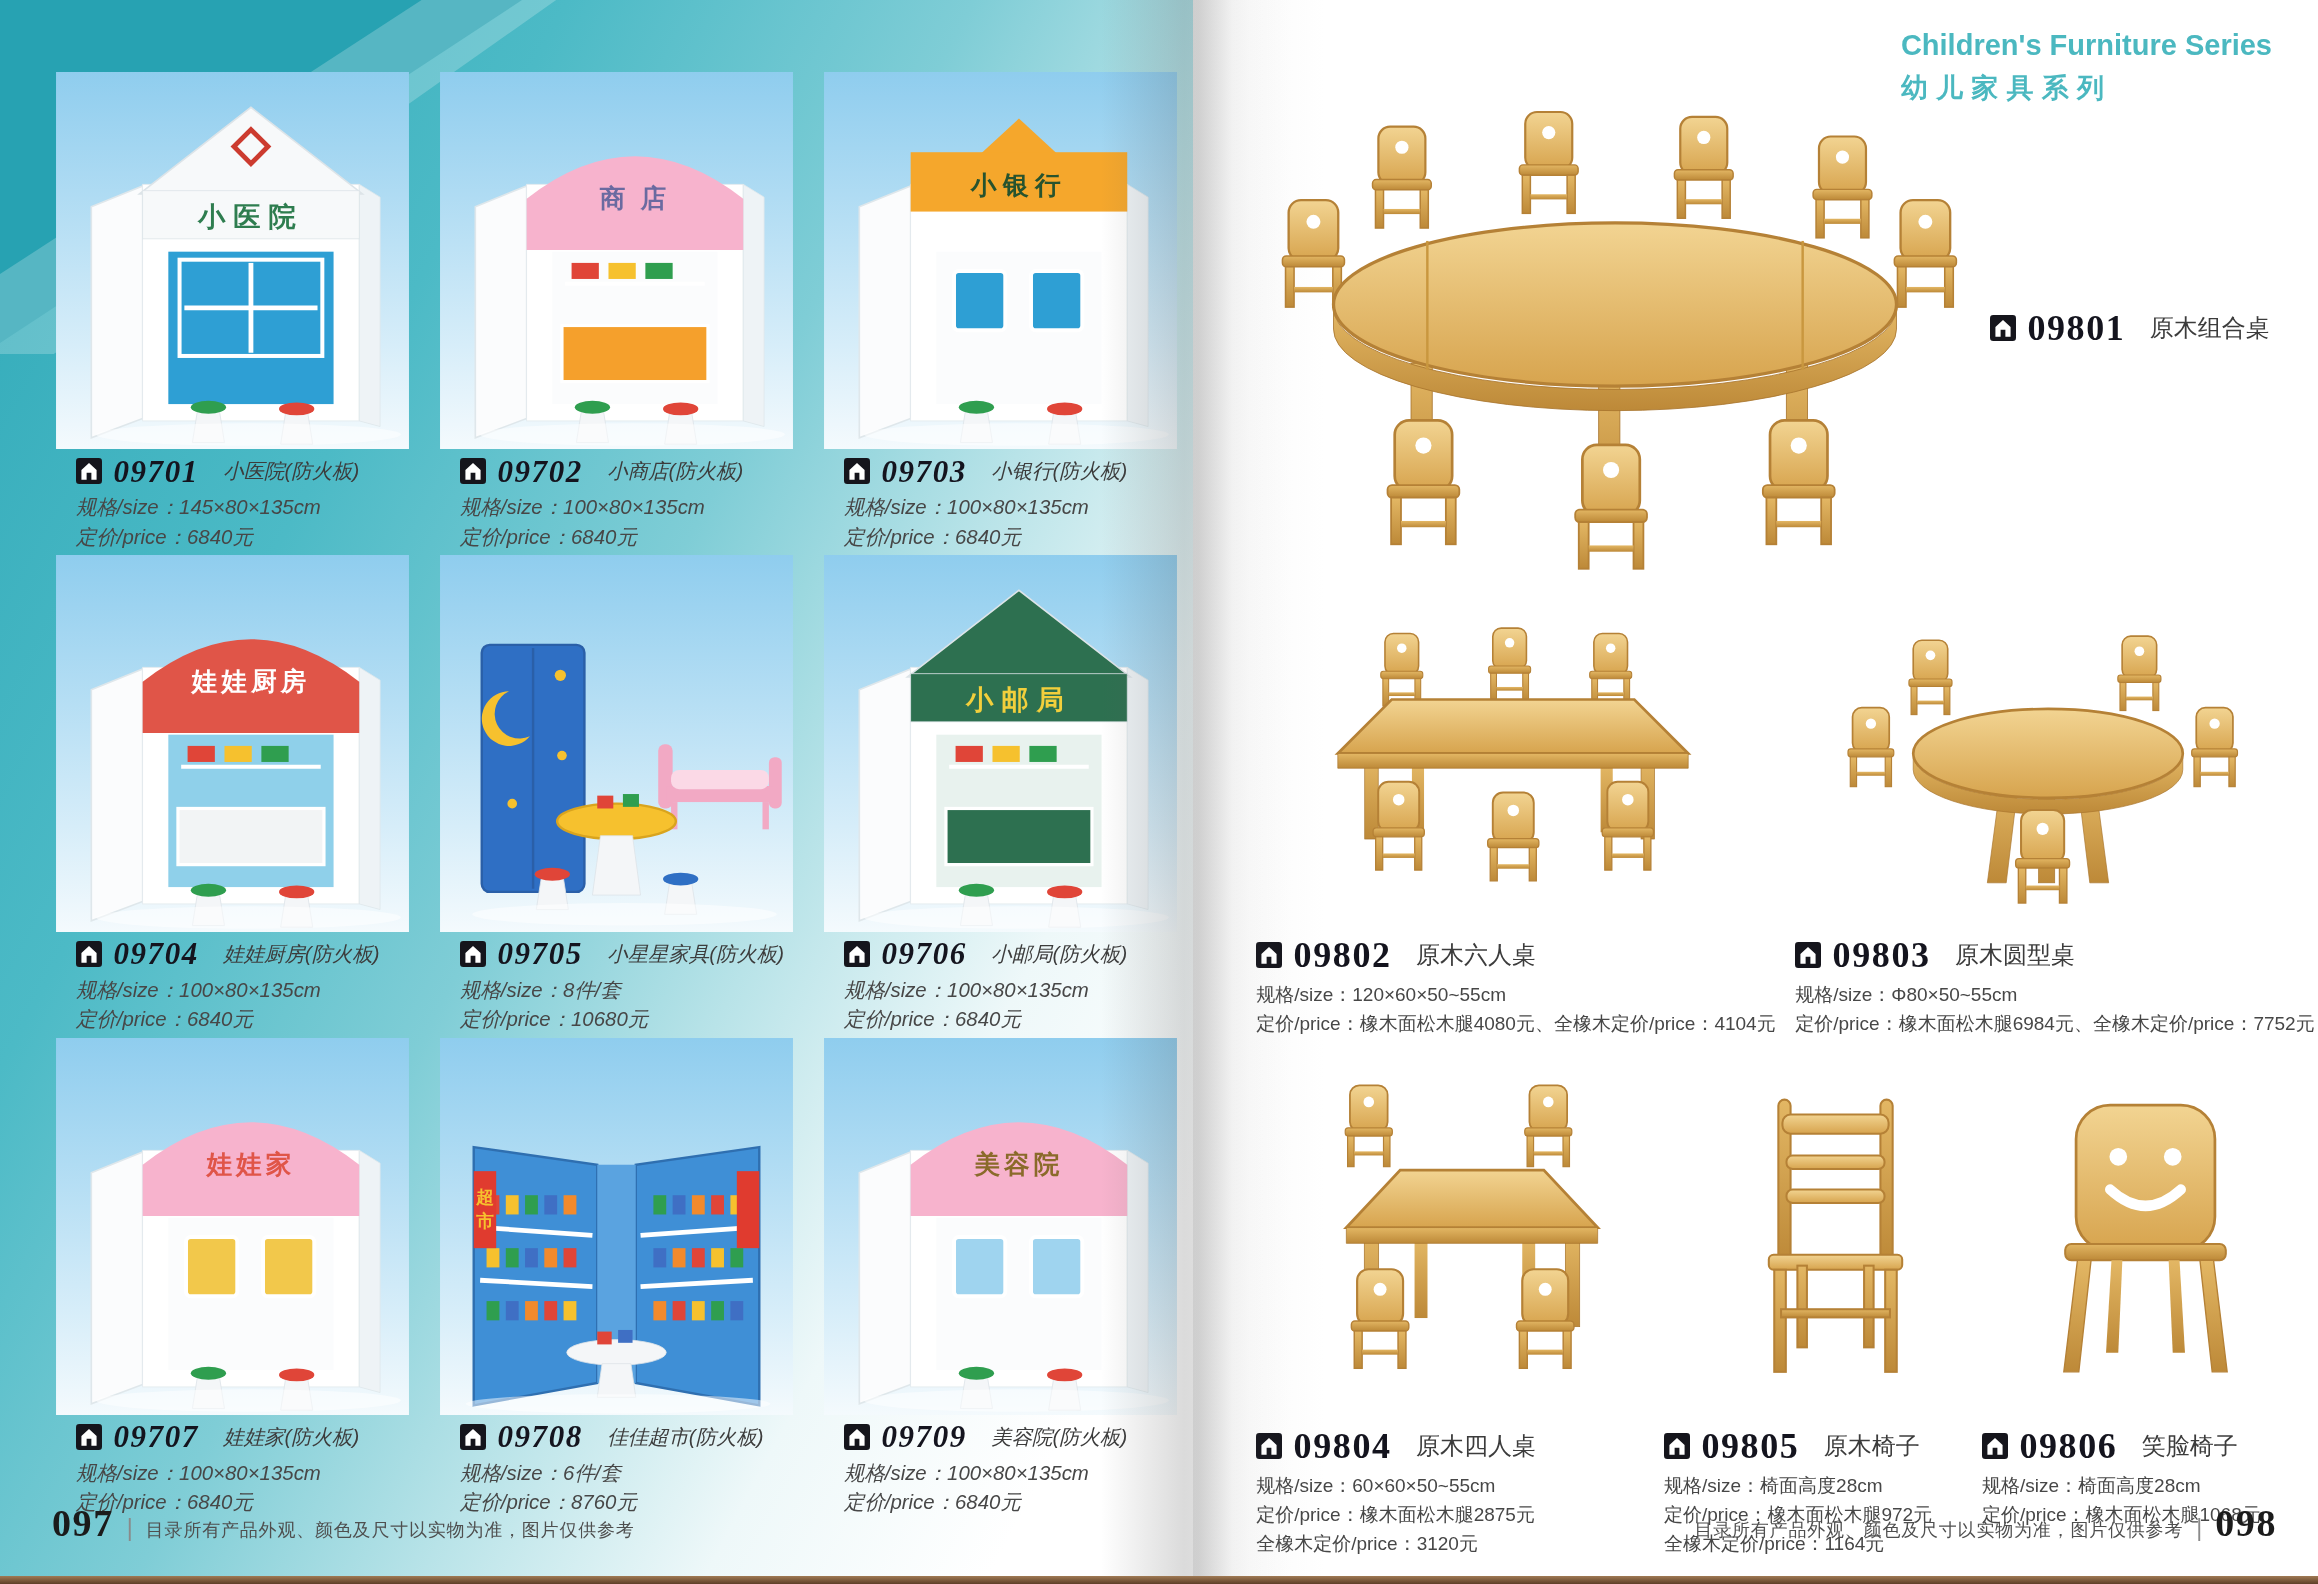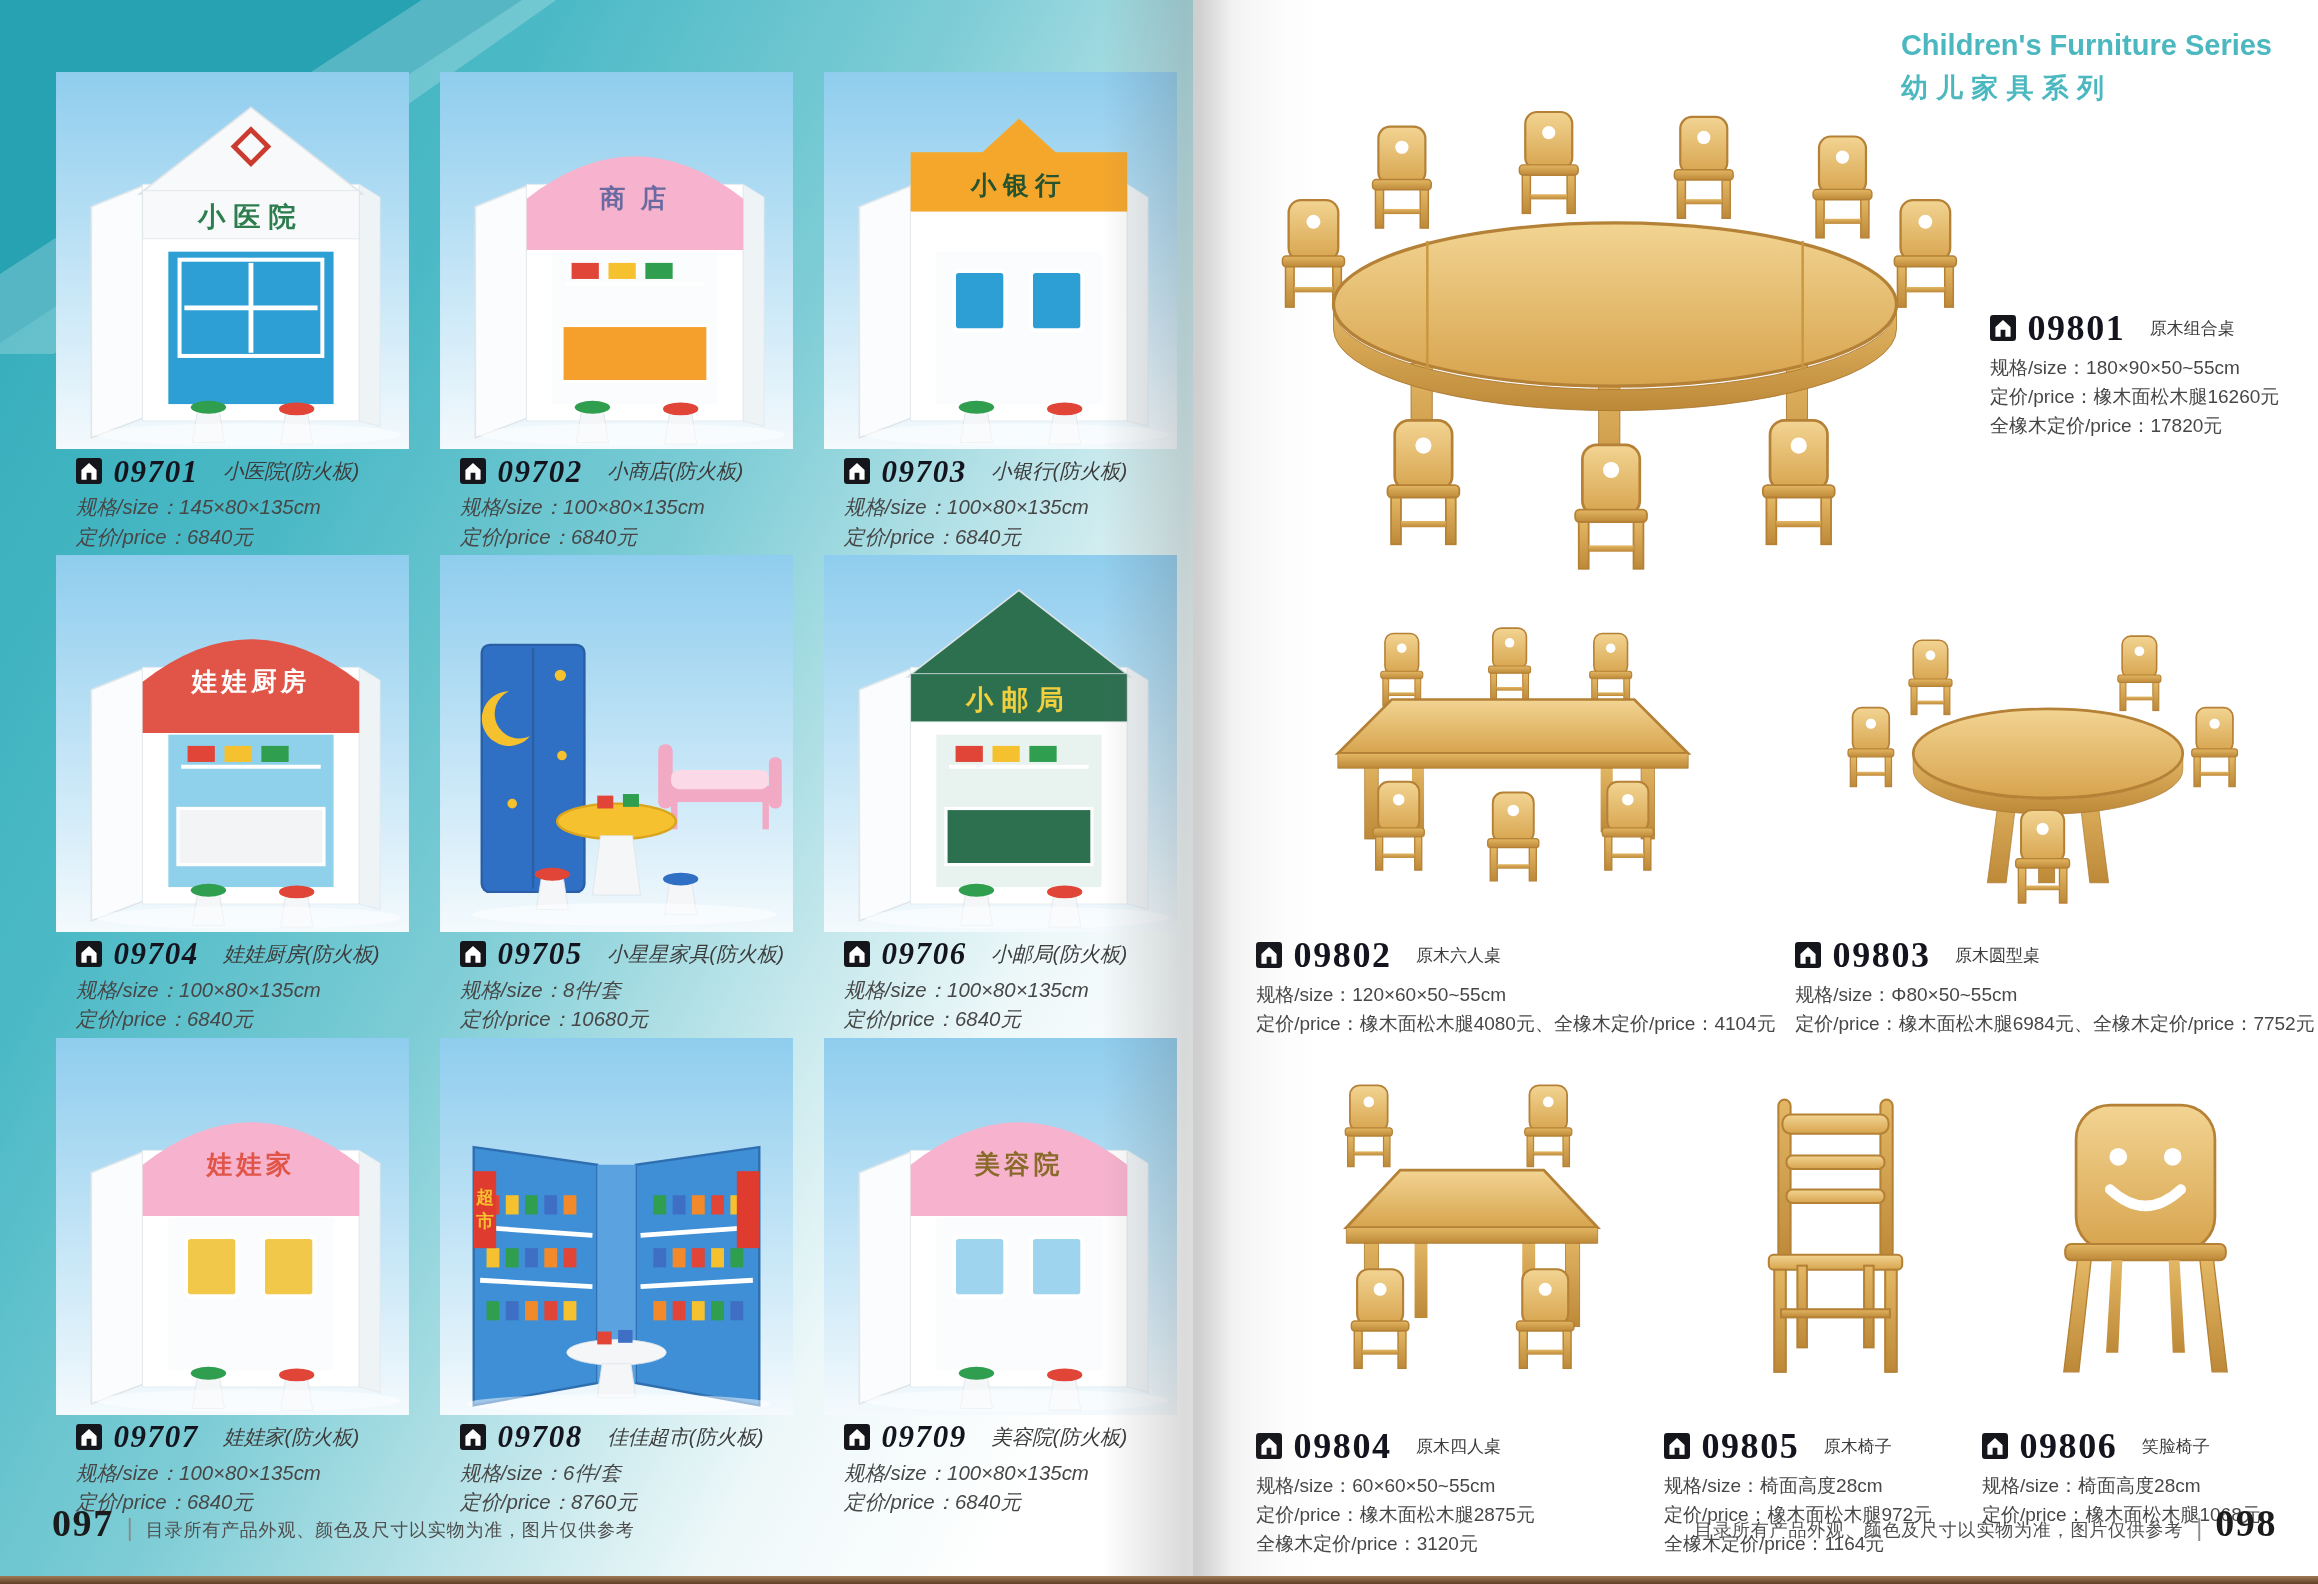--- a/index.html
+++ b/index.html
@@ -53,21 +53,21 @@
   }
   .right-header{position:absolute;right:47px;top:29px;text-align:left;color:#4bb8c0;z-index:5;}
   .right-header .en{font-size:29px;font-weight:bold;}
   .right-header .zh{font-size:27px;font-weight:bold;letter-spacing:8.2px;margin-top:8.2px;}
 
   .rp{position:absolute;}
   .rp .photo{position:absolute;}
   .rp .photo svg{width:100%;height:100%;display:block;}
   .rp .ptext{position:absolute;}
   .rp .pcode{font-size:36px;}
-  .rp .pname{font-size:17px;}
+  .rp .pname{font-size:24px;}
   .rp .spec-line{font-size:19px;color:#474747;line-height:1.55;}
 
   .card-09801{left:1256px;top:73px;width:1061px;height:547px;}
   .card-09801 .photo{left:0px;top:13px;width:718px;height:522px;}
   .card-09801 .ptext{left:734px;top:237px;width:326px;}
 
   .card-09802{left:1248px;top:620px;width:538px;height:432px;}
   .card-09802 .photo{left:8.2px;top:0;width:514px;height:310px;}
   .card-09802 .ptext{left:8.2px;top:317px;width:530px;}
 
@@ -677,25 +677,20 @@
       <div class="pcode-row">
         <span class="house-logo">
           <svg viewBox="0 0 24 24" width="26" height="26">
                 <rect width="24" height="24" rx="3" fill="#15151c"></rect>
                 <path d="M5 20 V11 L12 4.5 L19 11 V20 H14.2 V13.6 H9.8 V20 Z" fill="#ffffff"></path>
               </svg>
         </span>
         <span class="pcode">09801</span>
         <span class="pname">原木组合桌</span>
       </div>
-      <div class="plines">
-            <div class="spec-line">规格/size：180×90×50~55cm</div>
-            <div class="spec-line">定价/price：橡木面松木腿16260元</div>
-            <div class="spec-line">全橡木定价/price：17820元</div>
-          </div>
     </div>
   </div>
       <div class="product-card rp card-09802">
     <div class="photo">
           <svg viewBox="0 0 660 460" xmlns="http://www.w3.org/2000/svg">
             <defs>
               <linearGradient id="wd09802" x1="0" y1="0" x2="0" y2="1">
     <stop offset="0" stop-color="#f2d492"></stop>
                 <stop offset="1" stop-color="#d7a44e"></stop>
               </linearGradient>

